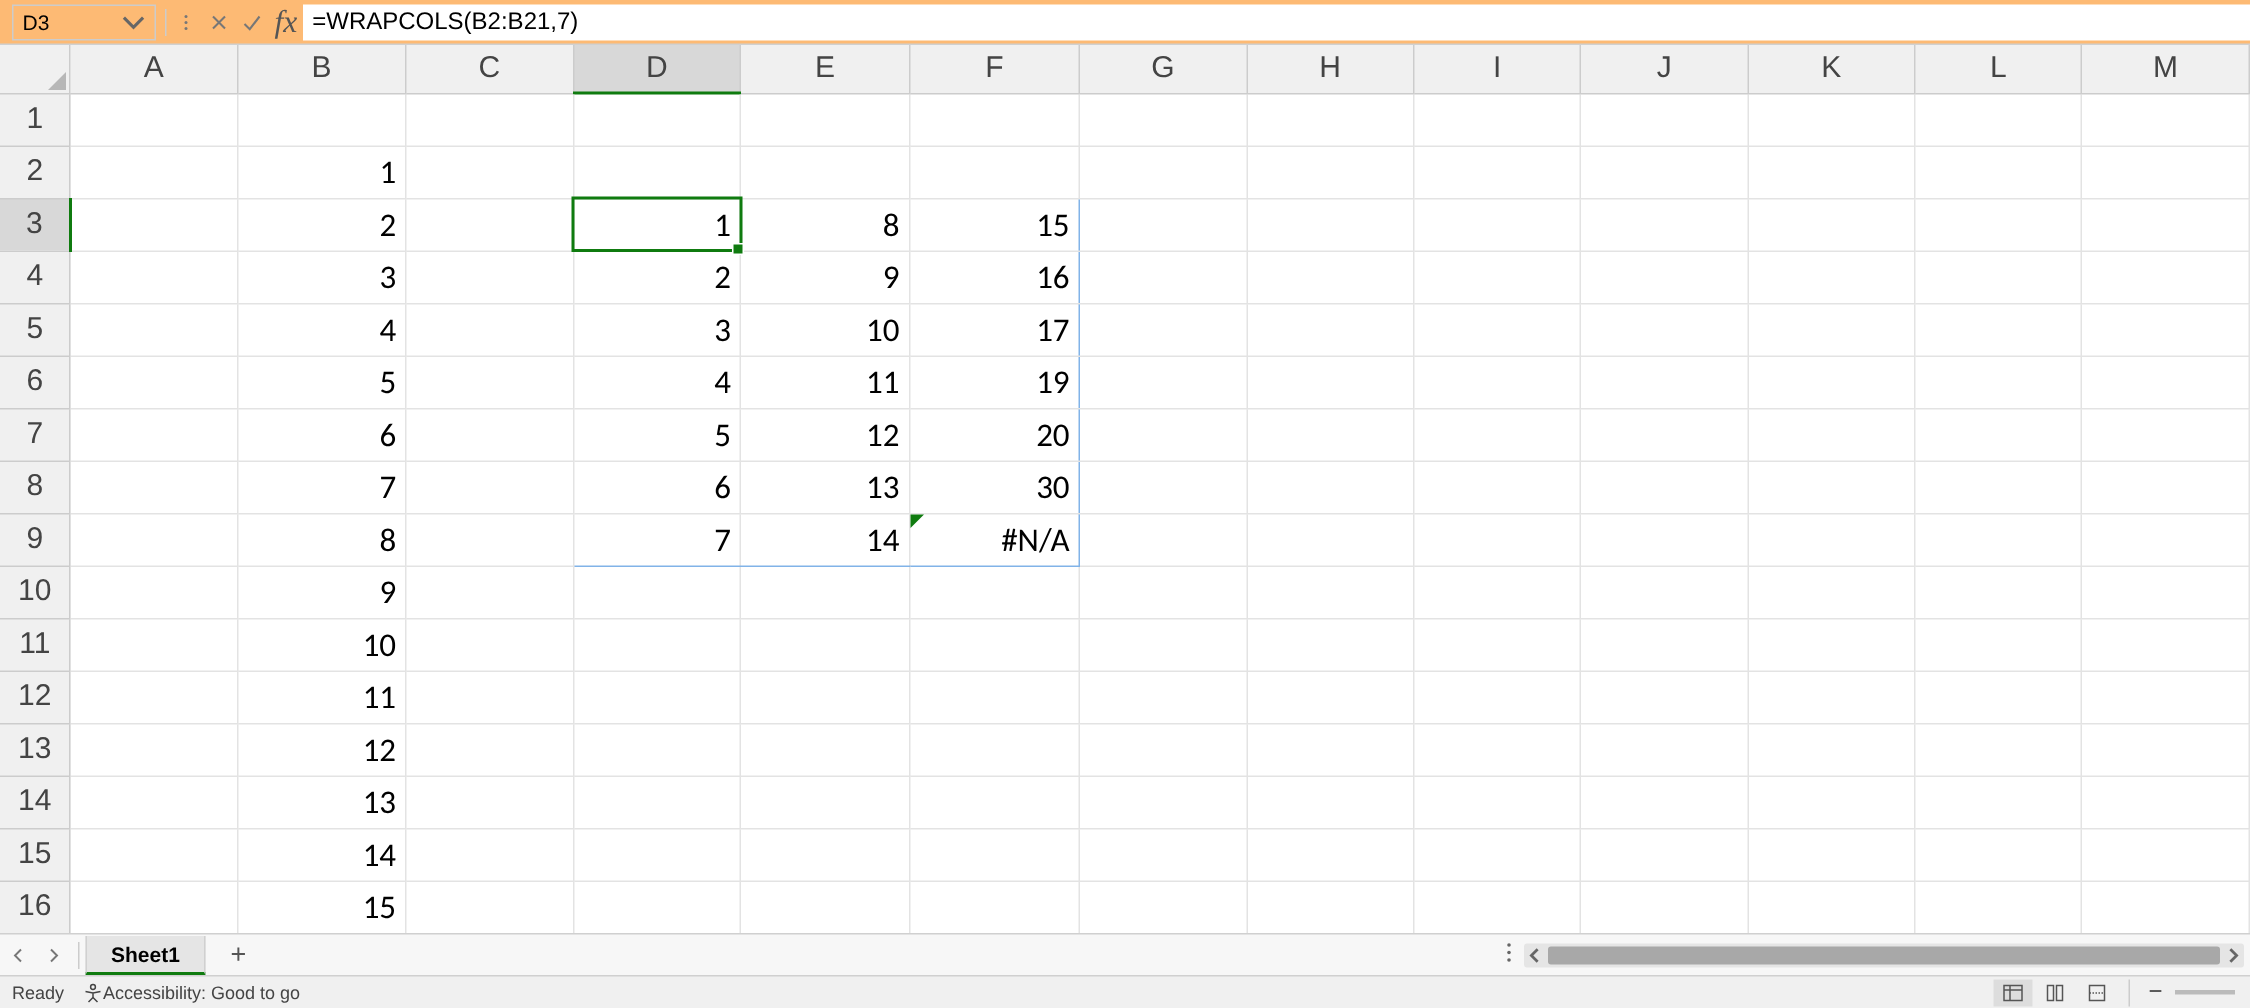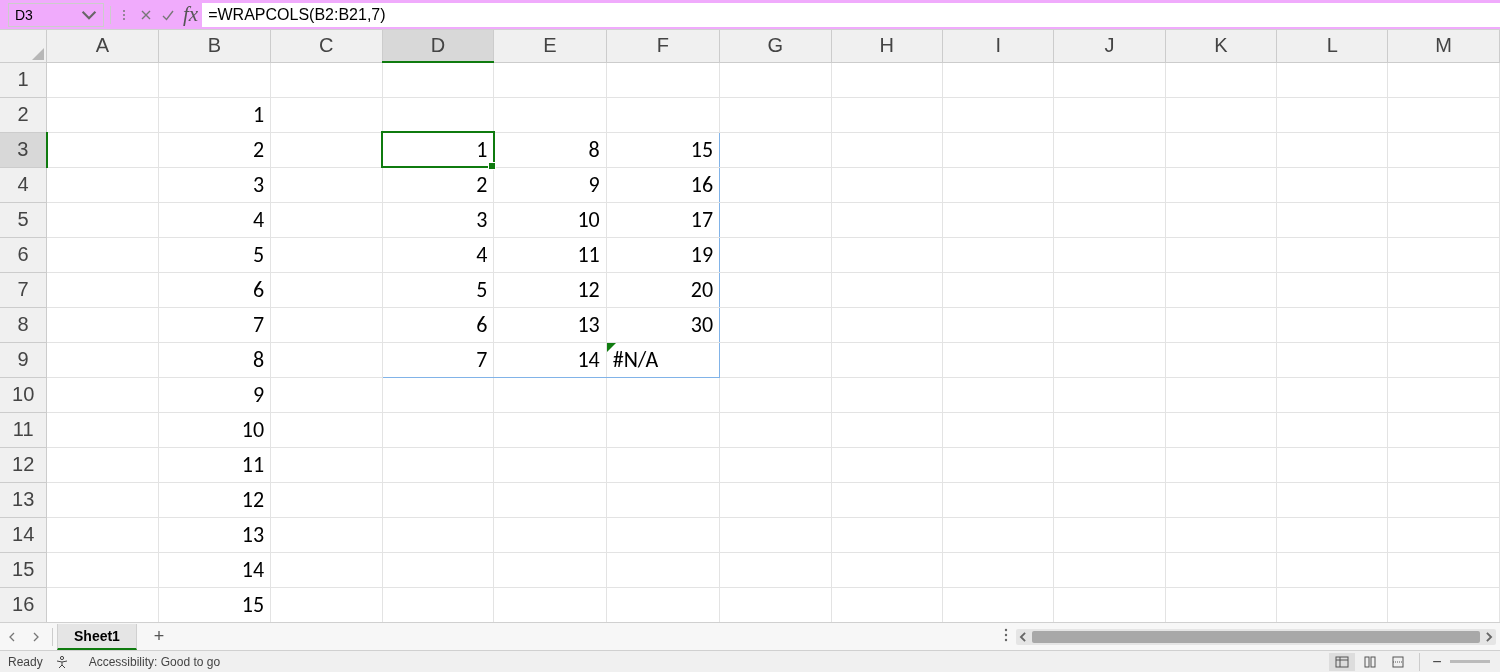--- a/index.html
+++ b/index.html
@@ -1,19 +1,19 @@
 <!DOCTYPE html>
 <html><head>
   <meta charset="utf-8">
   <style>
     * { margin: 0; padding: 0; box-sizing: border-box; }
     body { font-family: 'Segoe UI', Arial, sans-serif; font-size: 14px; overflow: hidden; background: #fff; user-select: none; }
     
     
-    .formula-bar { display: flex; align-items: center; height: 30px; border-bottom: 1px solid #d0d0d0; background: #f0abfc; }
+    .formula-bar { display: flex; align-items: center; height: 30px; border-bottom: 1px solid #d0d0d0; background: #fdba74; }
     .name-box { width: 96px; height: 24px; border: 1px solid #ccc; margin: 0 4px 0 8px; padding: 2px 6px; font-size: 14px; display: flex; align-items: center; }
     .name-box-arrow { width: 16px; display: flex; align-items: center; justify-content: center; color: #666; }
     .fb-sep { width: 1px; height: 18px; background: #ccc; margin: 0 2px; }
     .fb-icon { width: 22px; height: 22px; display: flex; align-items: center; justify-content: center; color: #777; cursor: pointer; }
     .fb-icon svg { width: 14px; height: 14px; }
     .fx-label { font-style: italic; font-family: 'Times New Roman', serif; font-size: 21px; color: #555; padding: 0 4px; }
     .formula-input { flex: 1; height: 24px; padding: 2px 6px; font-size: 16px; border: none; outline: none; font-family: 'Segoe UI', Arial, sans-serif; }
     
     
     .sheet-area { position: relative; height: 592px; overflow: hidden; }
@@ -35,21 +35,21 @@
     td.active-cell::after { content: ""; position: absolute; right: -3px; bottom: -3px; width: 6px; height: 6px; background: #0f7b0f; border: 1px solid #fff; z-index: 6; }
     
     
     td.spill-edge-t { border-top: 1px solid #81b3e8; }
     td.spill-edge-b { border-bottom: 1px solid #81b3e8; }
     td.spill-edge-l { border-left: 1px solid #81b3e8; }
     td.spill-edge-r { border-right: 1px solid #81b3e8; }
     
     
     .err-tri { position: absolute; left: 0; top: 0; width: 0; height: 0; border-top: 9px solid #107c10; border-right: 9px solid transparent; }
-    td.err-cell { text-align: left; }
+    td.err-cell { text-align: right; }
     
     
     .tab-bar { display: flex; align-items: center; height: 28px; border-top: 1px solid #d0d0d0; background: #f7f7f7; position: relative; }
     .tab-nav { width: 24px; height: 24px; display: flex; align-items: center; justify-content: center; color: #777; cursor: pointer; }
     .tab-nav svg { width: 10px; height: 10px; }
     .tab-sep { width: 1px; height: 18px; background: #ccc; margin: 0 4px; }
     .sheet-tab { padding: 4px 16px; background: #e5e5e5; border: 1px solid #d0d0d0; border-bottom: 2px solid #0f7b0f; border-top: none; font-size: 14px; cursor: pointer; font-weight: 600; }
     .add-sheet { width: 28px; height: 24px; display: flex; align-items: center; justify-content: center; color: #555; cursor: pointer; margin-left: 8px; font-size: 18px; font-weight: 300; }
     .tab-spacer { flex: 1; }
     .tab-ellipsis { padding: 0 8px; color: #555; cursor: pointer; }
@@ -57,21 +57,21 @@
     .hscroll-arrow { width: 14px; height: 14px; display: flex; align-items: center; justify-content: center; color: #666; }
     .hscroll-thumb { flex: 1; height: 12px; background: #a8a8a8; margin: 0 2px; border-radius: 2px; }
     
     
     .status-bar { display: flex; align-items: center; height: 22px; background: #f0f0f0; border-top: 1px solid #d0d0d0; font-size: 12px; color: #444; padding: 0 8px; }
     .status-bar .sb-left { display: flex; align-items: center; gap: 12px; }
     .status-bar .sb-right { margin-left: auto; display: flex; align-items: center; gap: 2px; }
     .view-btn { width: 26px; height: 18px; display: flex; align-items: center; justify-content: center; color: #555; cursor: pointer; }
     .view-btn.active { background: #ddd; }
     .view-btn svg { width: 14px; height: 14px; }
-    .acc-ico { display: flex; align-items: flex-start; gap: 20px; }
+    .acc-ico { display: flex; align-items: flex-start; gap: 0; }
     .zoom-minus { width: 18px; text-align: center; cursor: pointer; font-size: 16px; }
   </style>
 </head>
 <body>
 
 <div class="formula-bar">
   <div class="name-box">
     <span>D3</span>
     <div class="name-box-arrow" style="margin-left:auto;">
       <svg viewBox="0 0 10 10">

